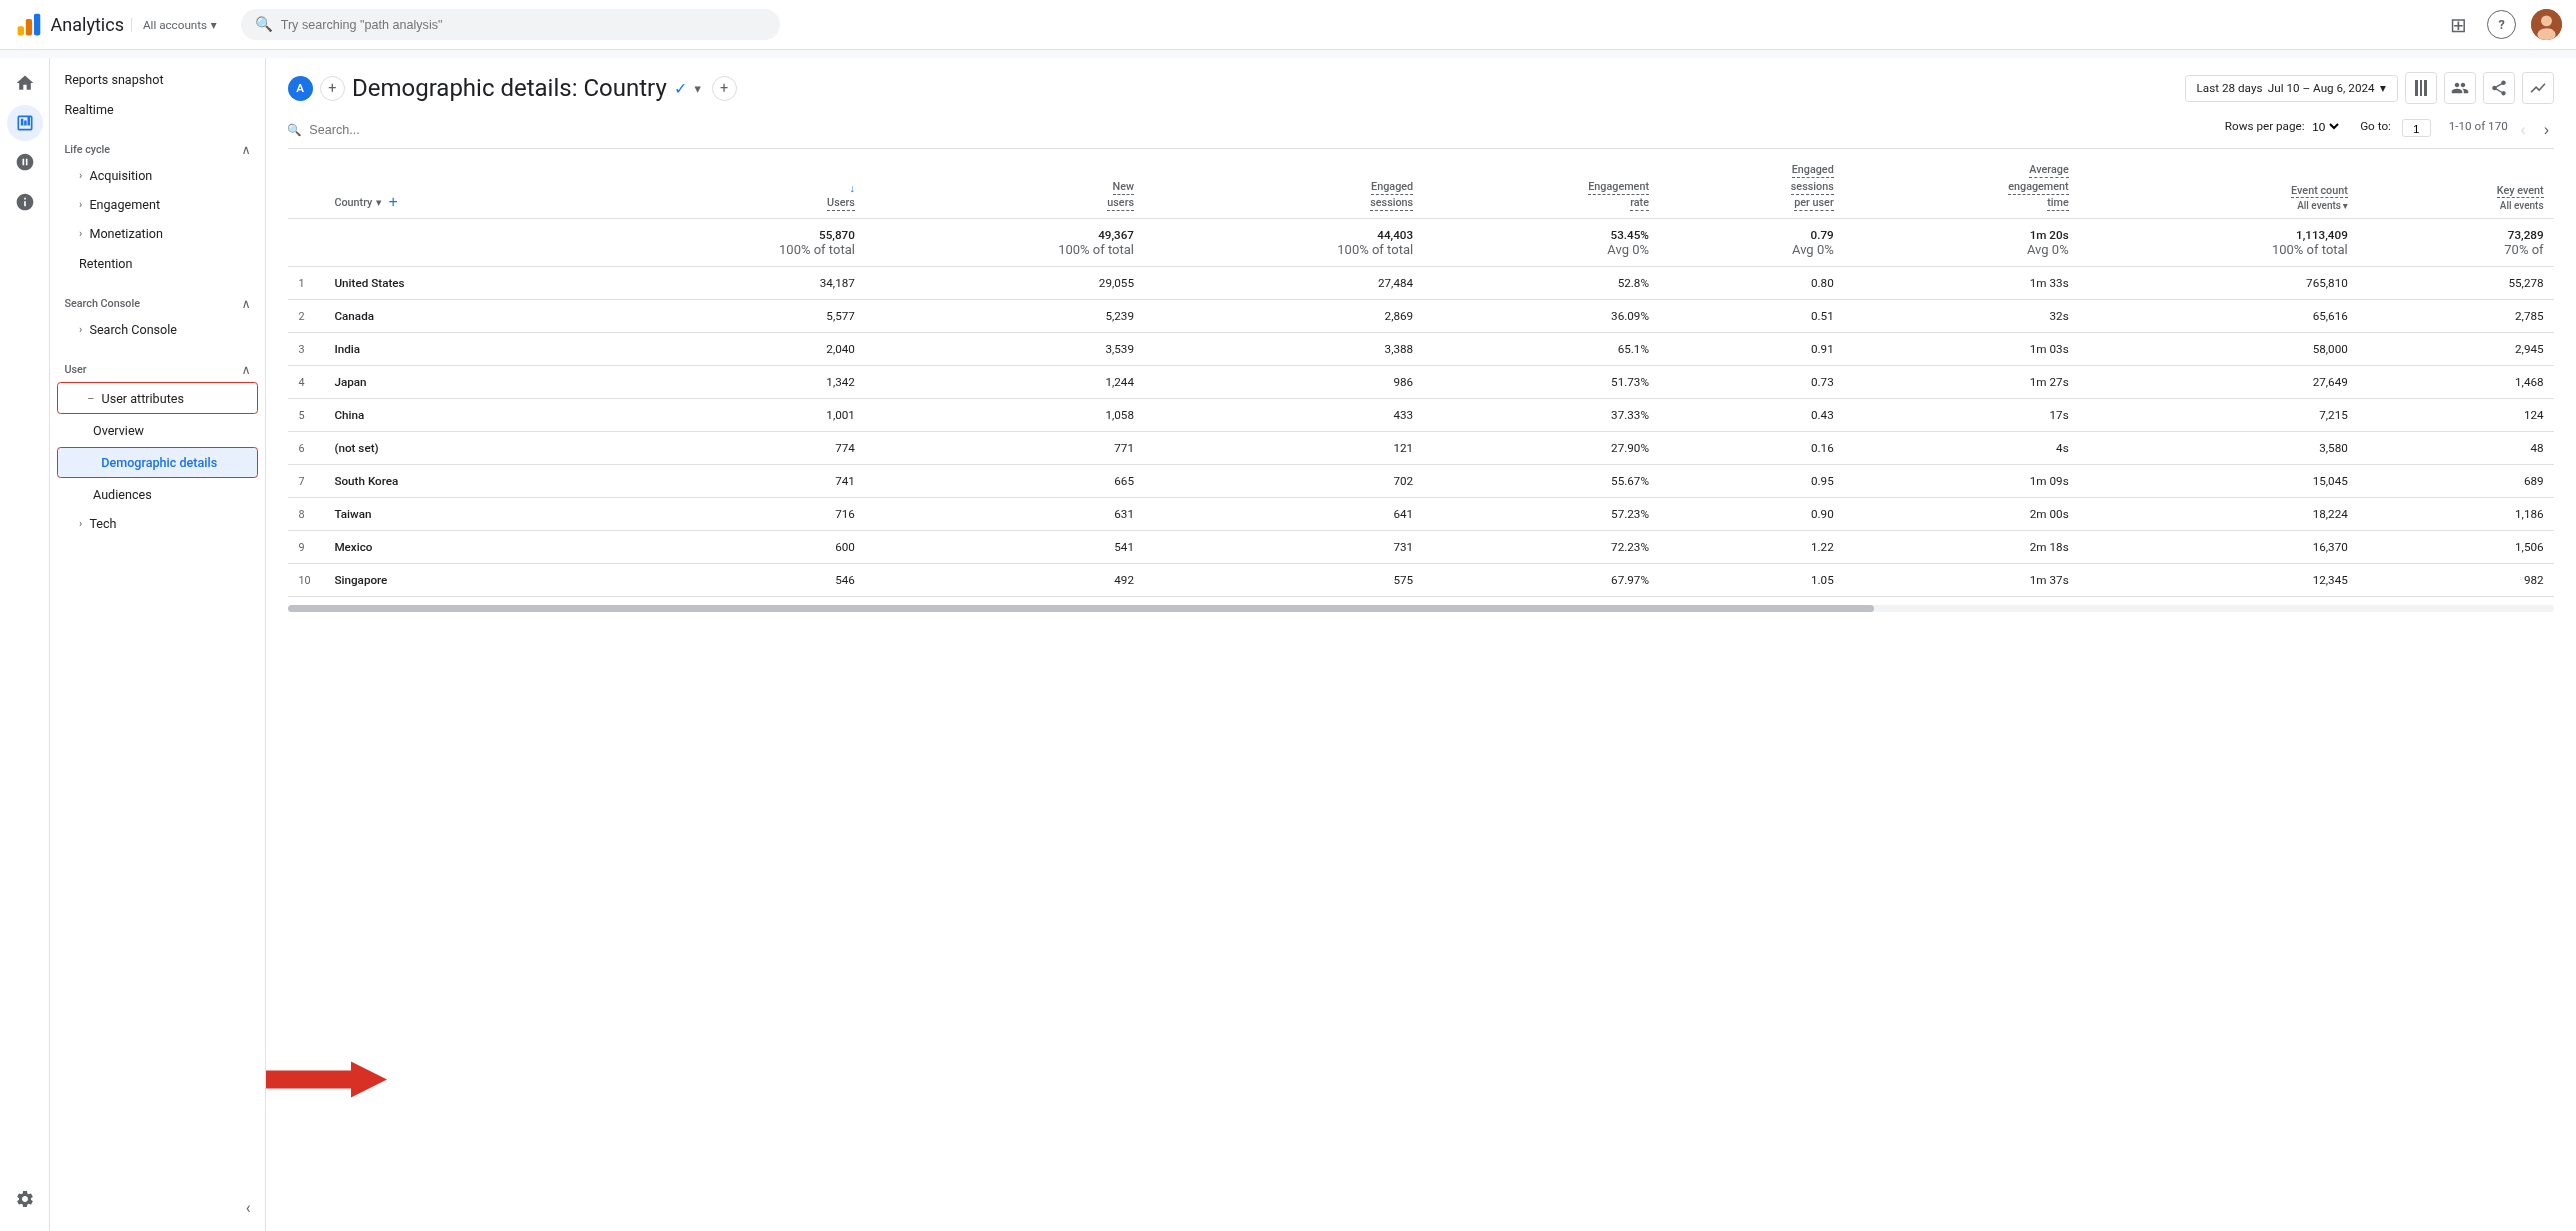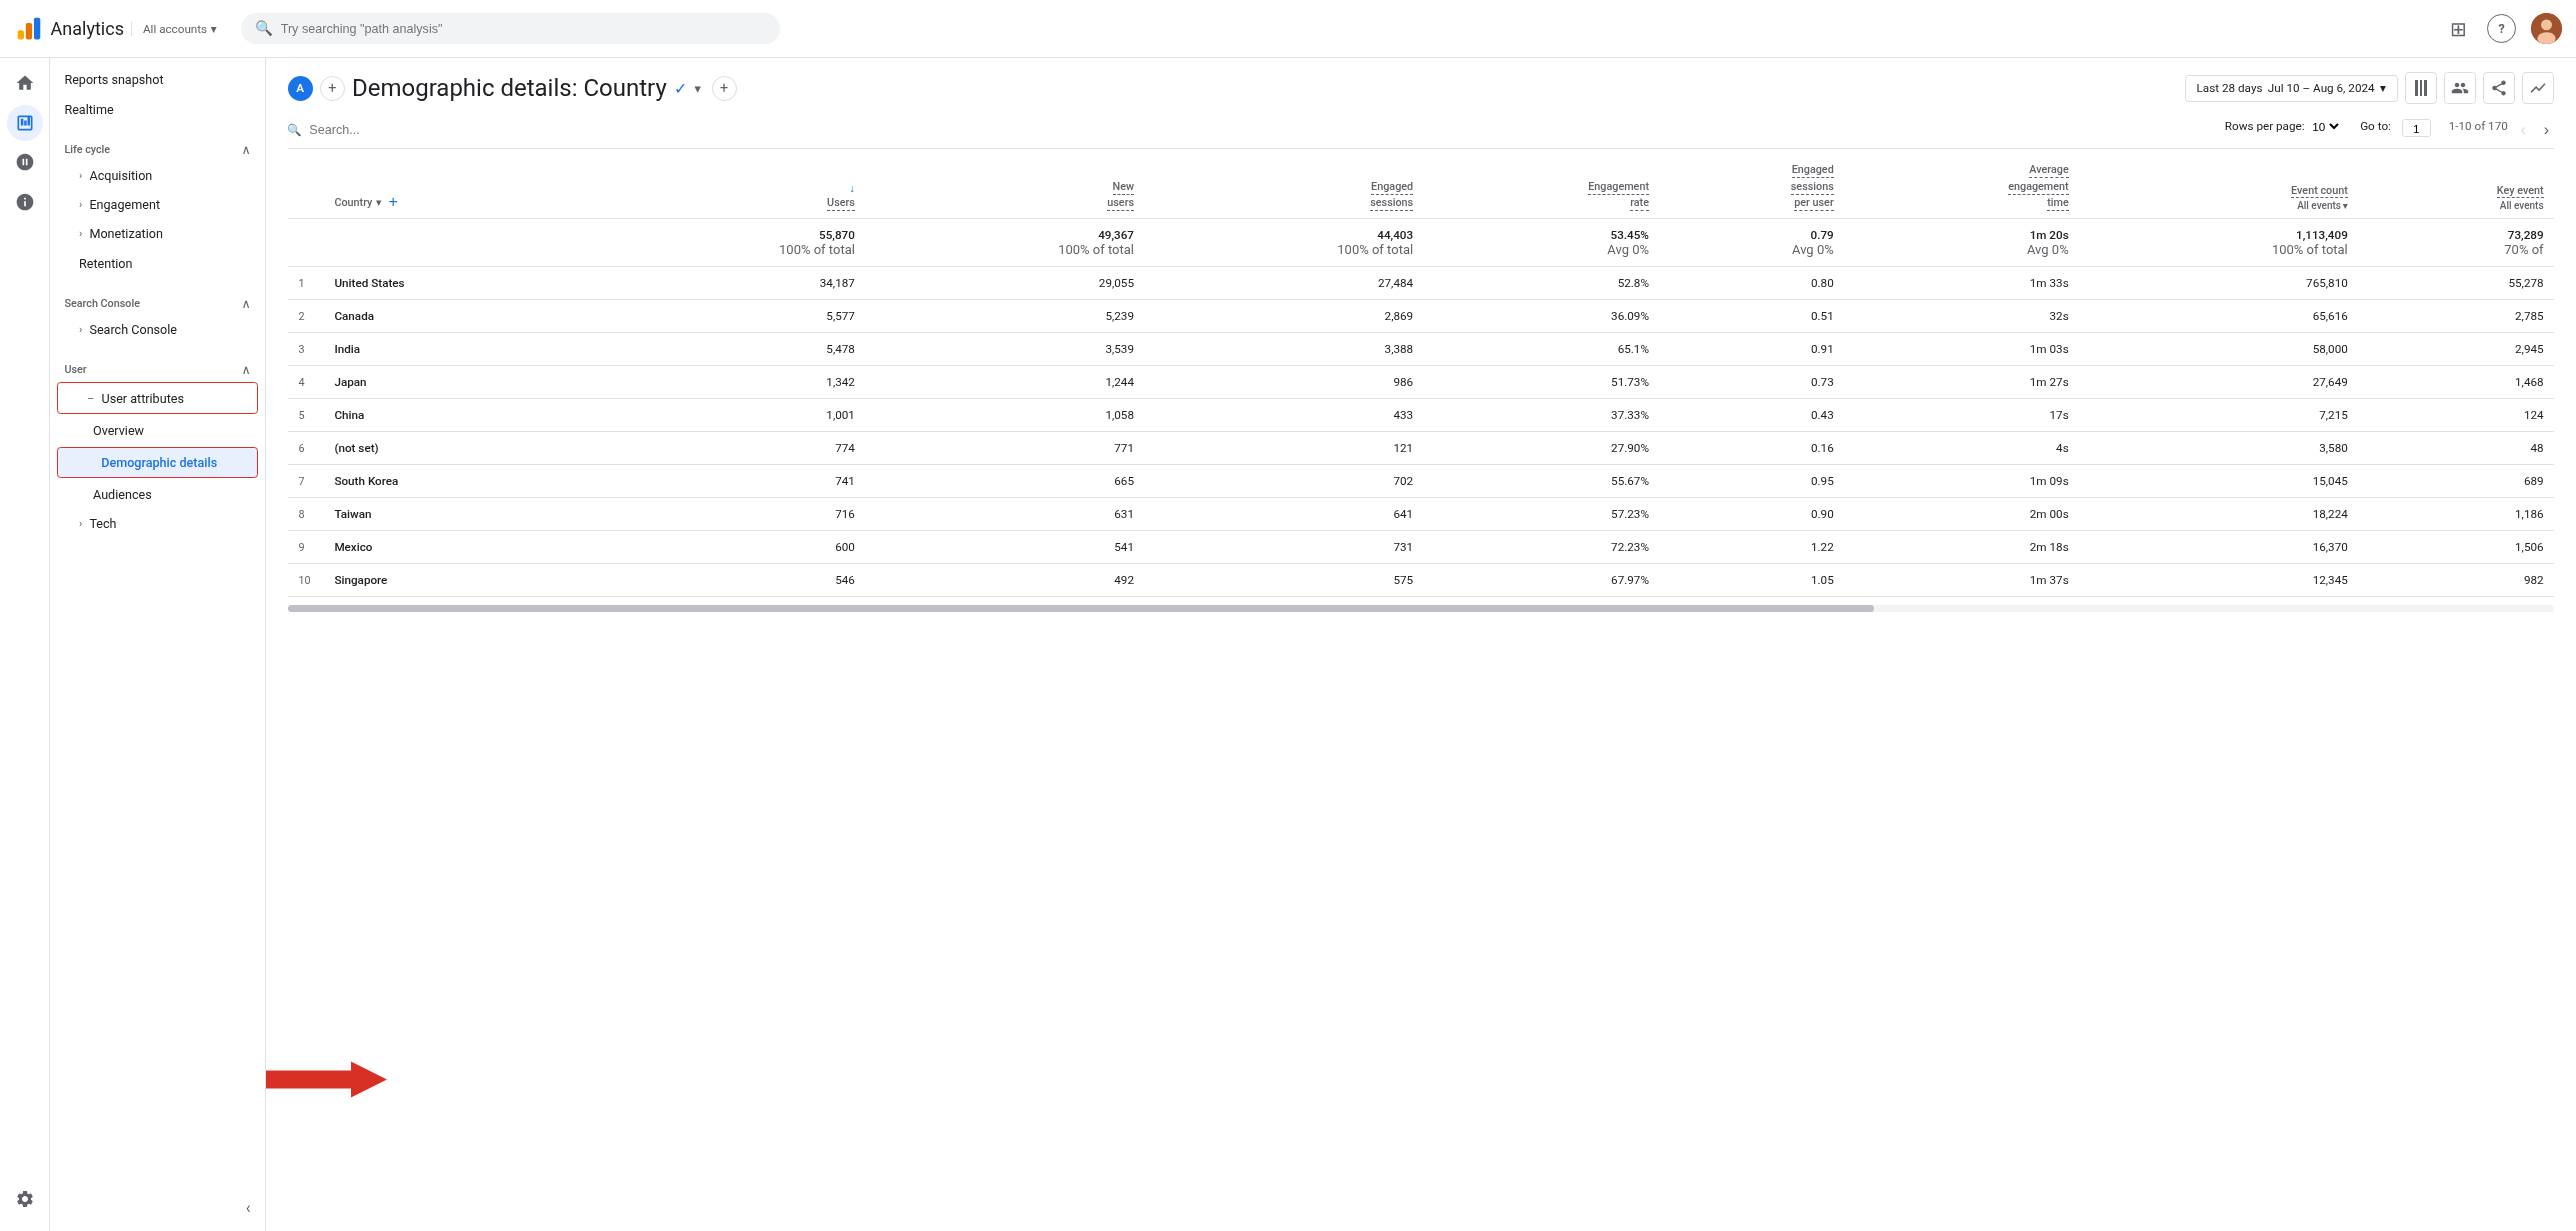--- a/index.html
+++ b/index.html
@@ -1,20 +1,20 @@
 <!DOCTYPE html>
 <html style="font-size:14.4px"><head>
   <meta charset="utf-8">
   <style>
     * { box-sizing: border-box; margin: 0; padding: 0; }
     body { font-family: 'Google Sans', Roboto, Arial, sans-serif; font-size: 11.7px; background: #f8f9fa; color: #202124; overflow: hidden; }
 
     
     .topbar {
-      display: flex; align-items: center; height: 58px;
+      display: flex; align-items: center; height: 50px;
       background: #fff; border-bottom: 0.9px solid #e0e0e0;
       padding: 0 14.4px; gap: 10.8px; position: fixed; top: 0; left: 0; right: 0; z-index: 100;
     }
     .logo-area { display: flex; align-items: center; gap: 7.2px; min-width: 216px; }
     .logo-icon { width: 29px; height: 29px; }
     .logo-title { font-size: 18px; font-weight: 400; color: #202124; }
     .all-accounts { display: flex; align-items: center; gap: 3.6px; font-size: 11.7px; color: #5f6368; cursor: pointer; border-left: 0.9px solid #e0e0e0; padding-left: 10.8px; }
     .search-bar {
       flex: 1; max-width: 539px; display: flex; align-items: center;
       background: #f1f3f4; border-radius: 21.6px; padding: 7.2px 14.4px; gap: 7.2px;
@@ -456,21 +456,21 @@
       <td>2,869</td>
       <td>36.09%</td>
       <td>0.51</td>
       <td>32s</td>
       <td>65,616</td>
       <td>2,785</td>
     </tr>
           <tr>
       <td class="left-align" style="color:#5f6368; font-size:10.8px;">3</td>
       <td class="left-align" style="font-weight:500;">India</td>
-      <td>5,478</td>
+      <td>2,040</td>
       <td>3,539</td>
       <td>3,388</td>
       <td>65.1%</td>
       <td>0.91</td>
       <td>1m 03s</td>
       <td>58,000</td>
       <td>2,945</td>
     </tr>
           <tr>
       <td class="left-align" style="color:#5f6368; font-size:10.8px;">4</td>

